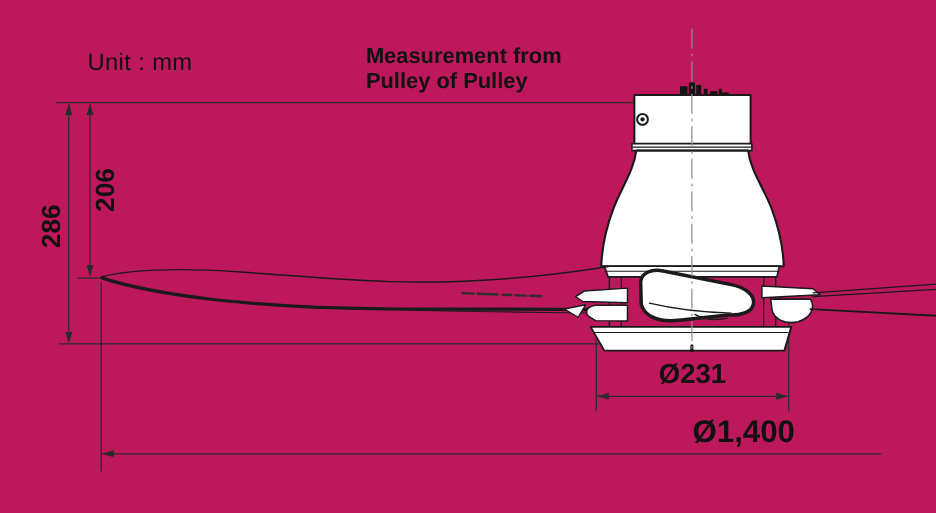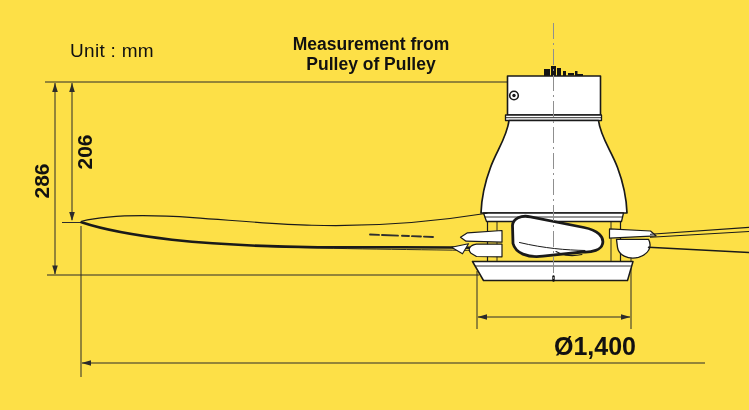--- a/index.html
+++ b/index.html
@@ -1,28 +1,28 @@
 <!DOCTYPE html>
 <html><head>
 <meta charset="utf-8">
 <style>
   html,body{margin:0;padding:0;background:#ffffff;}
   .canvas{
     position:relative;
     width:749px;height:410px;
-    background:#fde047;
+    background:#be185d;
     font-family:"Liberation Sans", sans-serif;
     overflow:hidden;
   }
   .canvas svg{position:absolute;left:0;top:0;}
   .label{position:absolute;color:#111;white-space:nowrap;}
   .unit-label{left:70px;top:40px;font-size:19px;font-weight:400;letter-spacing:.3px;}
   .note-label{
     left:371px;top:34px;transform:translateX(-50%);
-    text-align:center;font-size:17.5px;font-weight:700;line-height:20px;
+    font-size:17.5px;font-weight:700;line-height:20px;
   }
   .dim{font-weight:700;}
   .dim-v{transform:translate(-50%,-50%) rotate(-90deg);font-size:21px;}
   .dim-286{left:42px;top:181px;}
   .dim-206{left:85px;top:152px;}
   .dim-h{transform:translate(-50%,-50%);}
   .dim-231{left:554px;top:299px;font-size:22px;}
   .dim-1400{left:556px;top:346px;font-size:25px;margin-left:39px;}
 </style>
 </head>
@@ -142,15 +142,16 @@
 
   <div class="label unit-label">Unit : mm</div>
 
   <div class="label note-label">
     <div>Measurement from</div>
     <div>Pulley of Pulley</div>
   </div>
 
   <div class="label dim dim-v dim-286">286</div>
   <div class="label dim dim-v dim-206">206</div>
+  <div class="label dim dim-h dim-231">Ø231</div>
   <div class="label dim dim-h dim-1400">Ø1,400</div>
 
 </div>
 
 </body></html>

